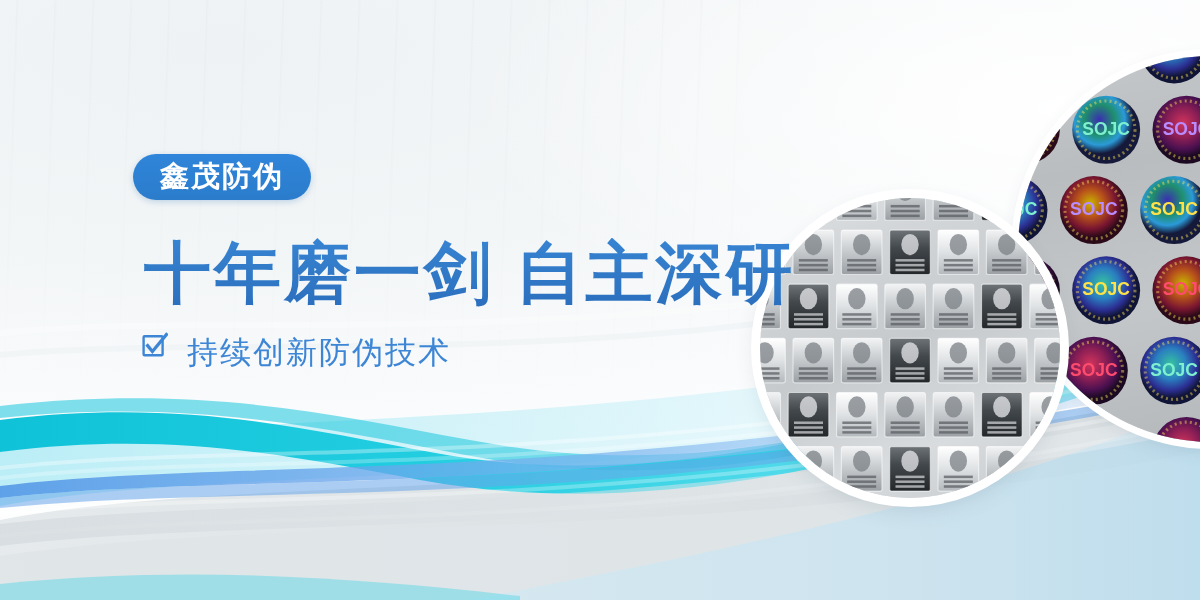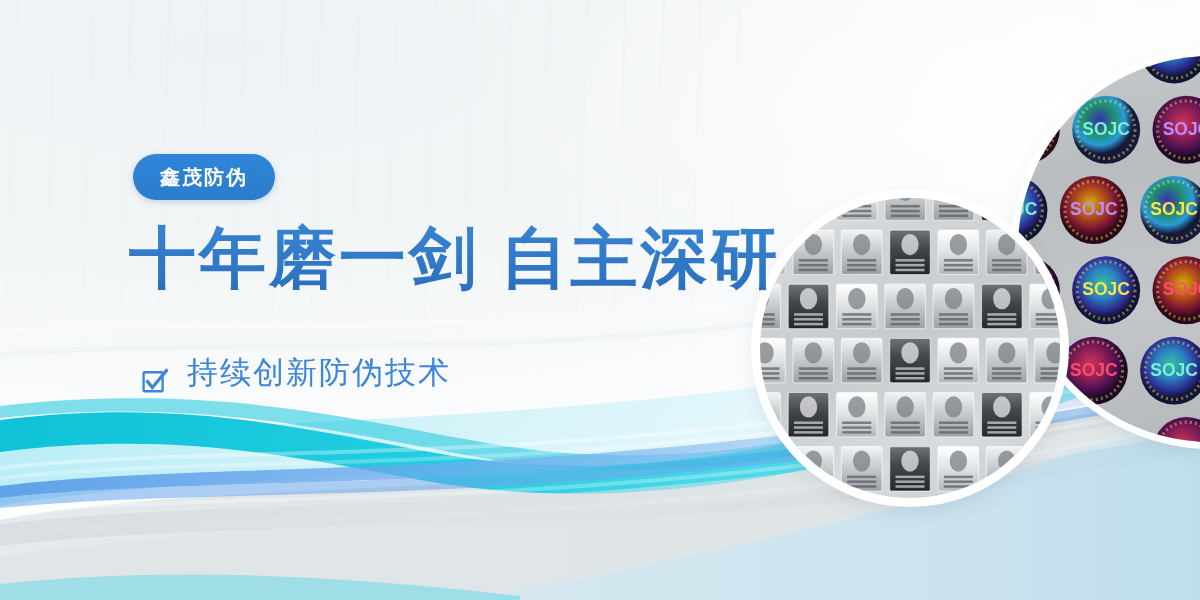--- a/index.html
+++ b/index.html
@@ -104,31 +104,31 @@
     left: 133px;
     top: 154px;
     height: 46px;
     padding: 0 27px;
     display: flex;
     align-items: center;
     border-radius: 23px;
     background: linear-gradient(180deg, #2f85da 0%, #2b7ccb 100%);
     box-shadow: 0 2px 6px rgba(40,110,180,0.25);
     color: #ffffff;
-    font-size: 20px;
+    font-size: 29px;
     font-weight: 700;
     letter-spacing: 2px;
     white-space: nowrap;
   }
 
   .headline {
     position: absolute;
     left: 128px;
     top: 222px;
-    margin: 1px;
+    margin: 16px;
     font-size: 67px;
     font-weight: 700;
     letter-spacing: 3px;
     line-height: 1.05;
     white-space: nowrap;
     color: #2f7bc8;
     background: linear-gradient(180deg, #3784d2 0%, #2b6fbd 100%);
     -webkit-background-clip: text;
             background-clip: text;
     -webkit-text-fill-color: transparent;
@@ -138,21 +138,21 @@
     position: absolute;
     left: 142px;
     top: 332px;
     margin: 0;
     padding: 0;
     list-style: none;
   }
 
   .bullet {
     display: flex;
-    align-items: flex-end;
+    align-items: flex-start;
     height: 62px;
     white-space: nowrap;
   }
 
   .bullet .check-box {
     flex: 0 0 auto;
     width: 26px;
     height: 26px;
     margin-right: 19px;
     position: relative;

